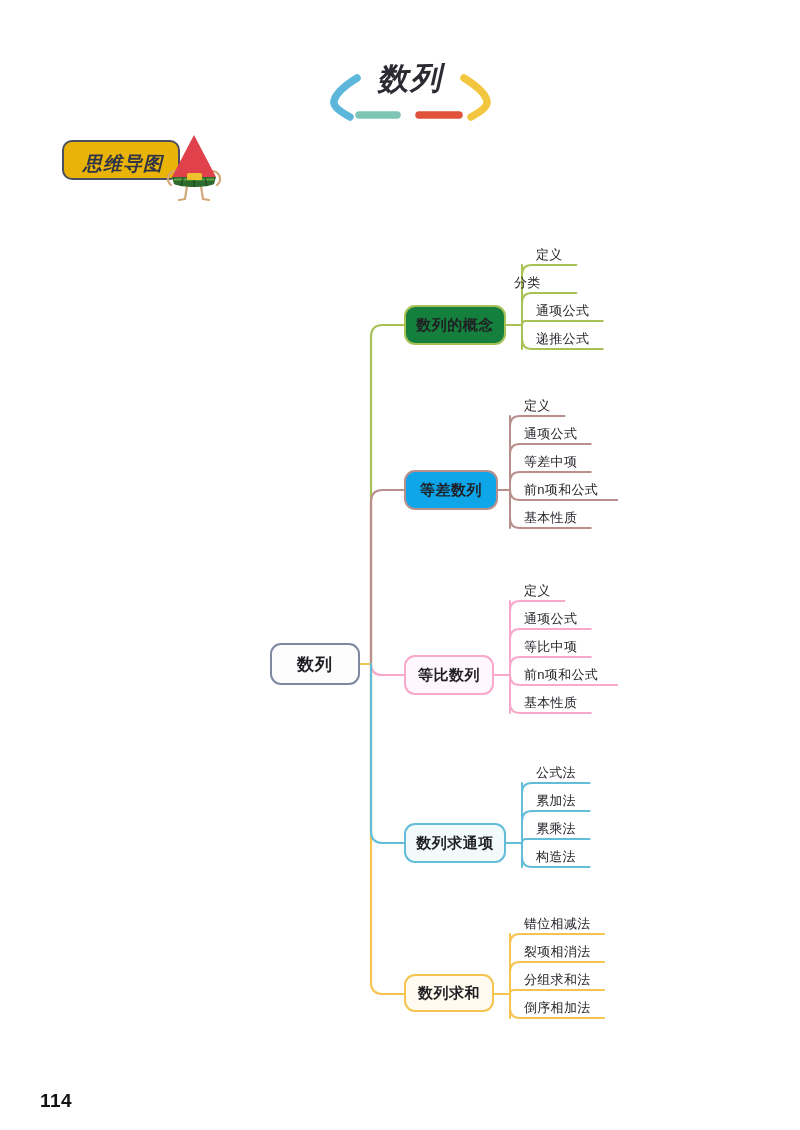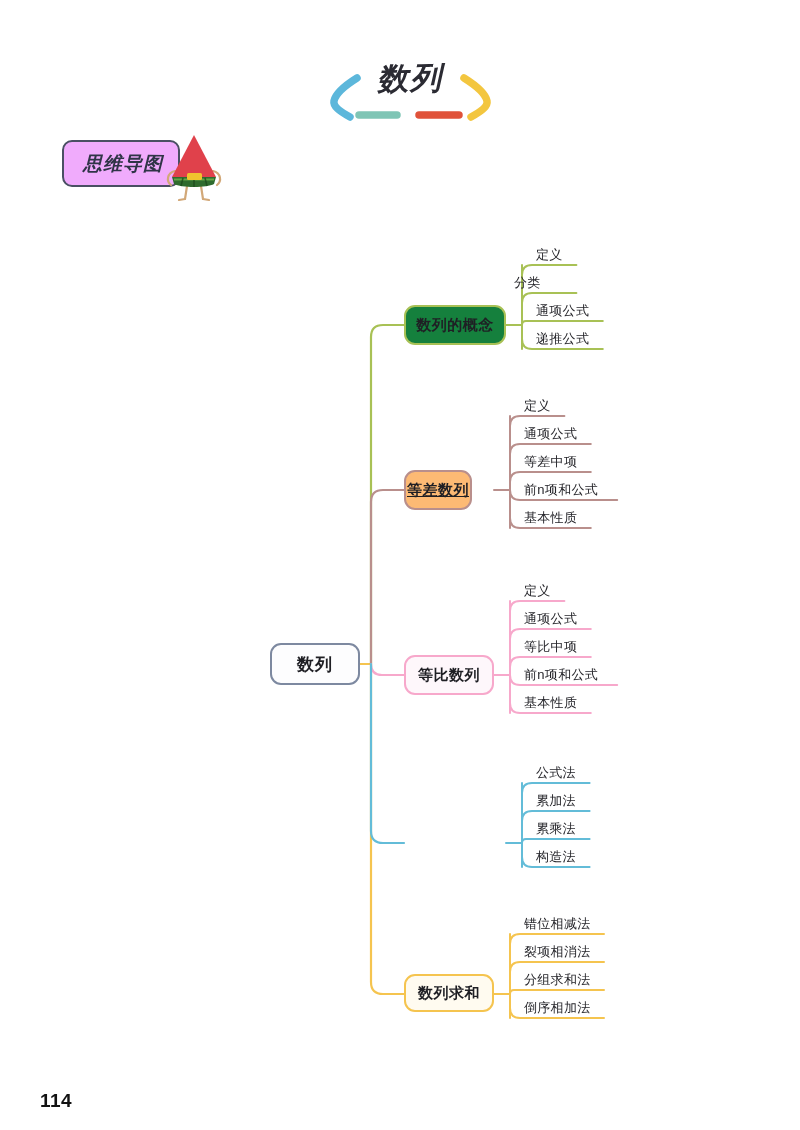--- a/index.html
+++ b/index.html
@@ -46,25 +46,25 @@
   .deco {
     position: absolute;
   }
 
   
   #badge {
     position: absolute;
     left: 62px;
     top: 140px;
     width: 118px;
-    height: 47px;
+    height: 40px;
     border: 2px solid #4a4f63;
     border-radius: 10px;
     box-sizing: border-box;
-    background: #f0abfc;
+    background: #eab308;
   }
   #badge-text {
     position: absolute;
     left: 0; top: 0;
     width: 118px;
     height: 44px;
     line-height: 42px;
     text-align: center;
     font-family: "DejaVu Sans", sans-serif;
     font-size: 19px;
@@ -227,36 +227,39 @@
       <div class="node-box node-root" style="left: 270px; top: 643px; width: 90px; height: 42px; border-color: rgb(125, 137, 160); background: rgb(253, 253, 254);">
         <span>数列</span>
       </div>
       <div class="node-box node-main" style="left: 404px; top: 305px; width: 102px; height: 40px; border-color: rgb(168, 193, 85); background: #15803d;">
         <span>数列的概念</span>
       </div>
       <div class="leaf" style="left: 536px; top: 246px;"><span>定义</span></div>
       <div class="leaf" style="left: 514px; top: 274px;"><span>分类</span></div>
       <div class="leaf" style="left: 536px; top: 302px;"><span>通项公式</span></div>
       <div class="leaf" style="left: 536px; top: 330px;"><span>递推公式</span></div>
-      <div class="node-box node-main" style="left: 404px; top: 470px; width: 68px; height: 40px; border-color: rgb(185, 143, 140); background: #fdba74; text-decoration: underline;">
+      <div class="node-box node-main" style="left: 404px; top: 470px; width: 94px; height: 40px; border-color: rgb(185, 143, 140); background: #0ea5e9;">
         <span>等差数列</span>
       </div>
       <div class="leaf" style="left: 524px; top: 397px;"><span>定义</span></div>
       <div class="leaf" style="left: 524px; top: 425px;"><span>通项公式</span></div>
       <div class="leaf" style="left: 524px; top: 453px;"><span>等差中项</span></div>
       <div class="leaf" style="left: 524px; top: 481px;"><span>前n项和公式</span></div>
       <div class="leaf" style="left: 524px; top: 509px;"><span>基本性质</span></div>
       <div class="node-box node-main" style="left: 404px; top: 655px; width: 90px; height: 40px; border-color: rgb(247, 168, 203); background: rgb(254, 247, 251);">
         <span>等比数列</span>
       </div>
       <div class="leaf" style="left: 524px; top: 582px;"><span>定义</span></div>
       <div class="leaf" style="left: 524px; top: 610px;"><span>通项公式</span></div>
       <div class="leaf" style="left: 524px; top: 638px;"><span>等比中项</span></div>
       <div class="leaf" style="left: 524px; top: 666px;"><span>前n项和公式</span></div>
       <div class="leaf" style="left: 524px; top: 694px;"><span>基本性质</span></div>
+      <div class="node-box node-main" style="left: 404px; top: 823px; width: 102px; height: 40px; border-color: rgb(99, 188, 216); background: rgb(242, 250, 252);">
+        <span>数列求通项</span>
+      </div>
       <div class="leaf" style="left: 536px; top: 764px;"><span>公式法</span></div>
       <div class="leaf" style="left: 536px; top: 792px;"><span>累加法</span></div>
       <div class="leaf" style="left: 536px; top: 820px;"><span>累乘法</span></div>
       <div class="leaf" style="left: 536px; top: 848px;"><span>构造法</span></div>
       <div class="node-box node-main" style="left: 404px; top: 974px; width: 90px; height: 38px; border-color: rgb(245, 196, 79); background: rgb(255, 251, 240); text-align: right;">
         <span>数列求和</span>
       </div>
       <div class="leaf" style="left: 524px; top: 915px;"><span>错位相减法</span></div>
       <div class="leaf" style="left: 524px; top: 943px;"><span>裂项相消法</span></div>
       <div class="leaf" style="left: 524px; top: 971px;"><span>分组求和法</span></div>

